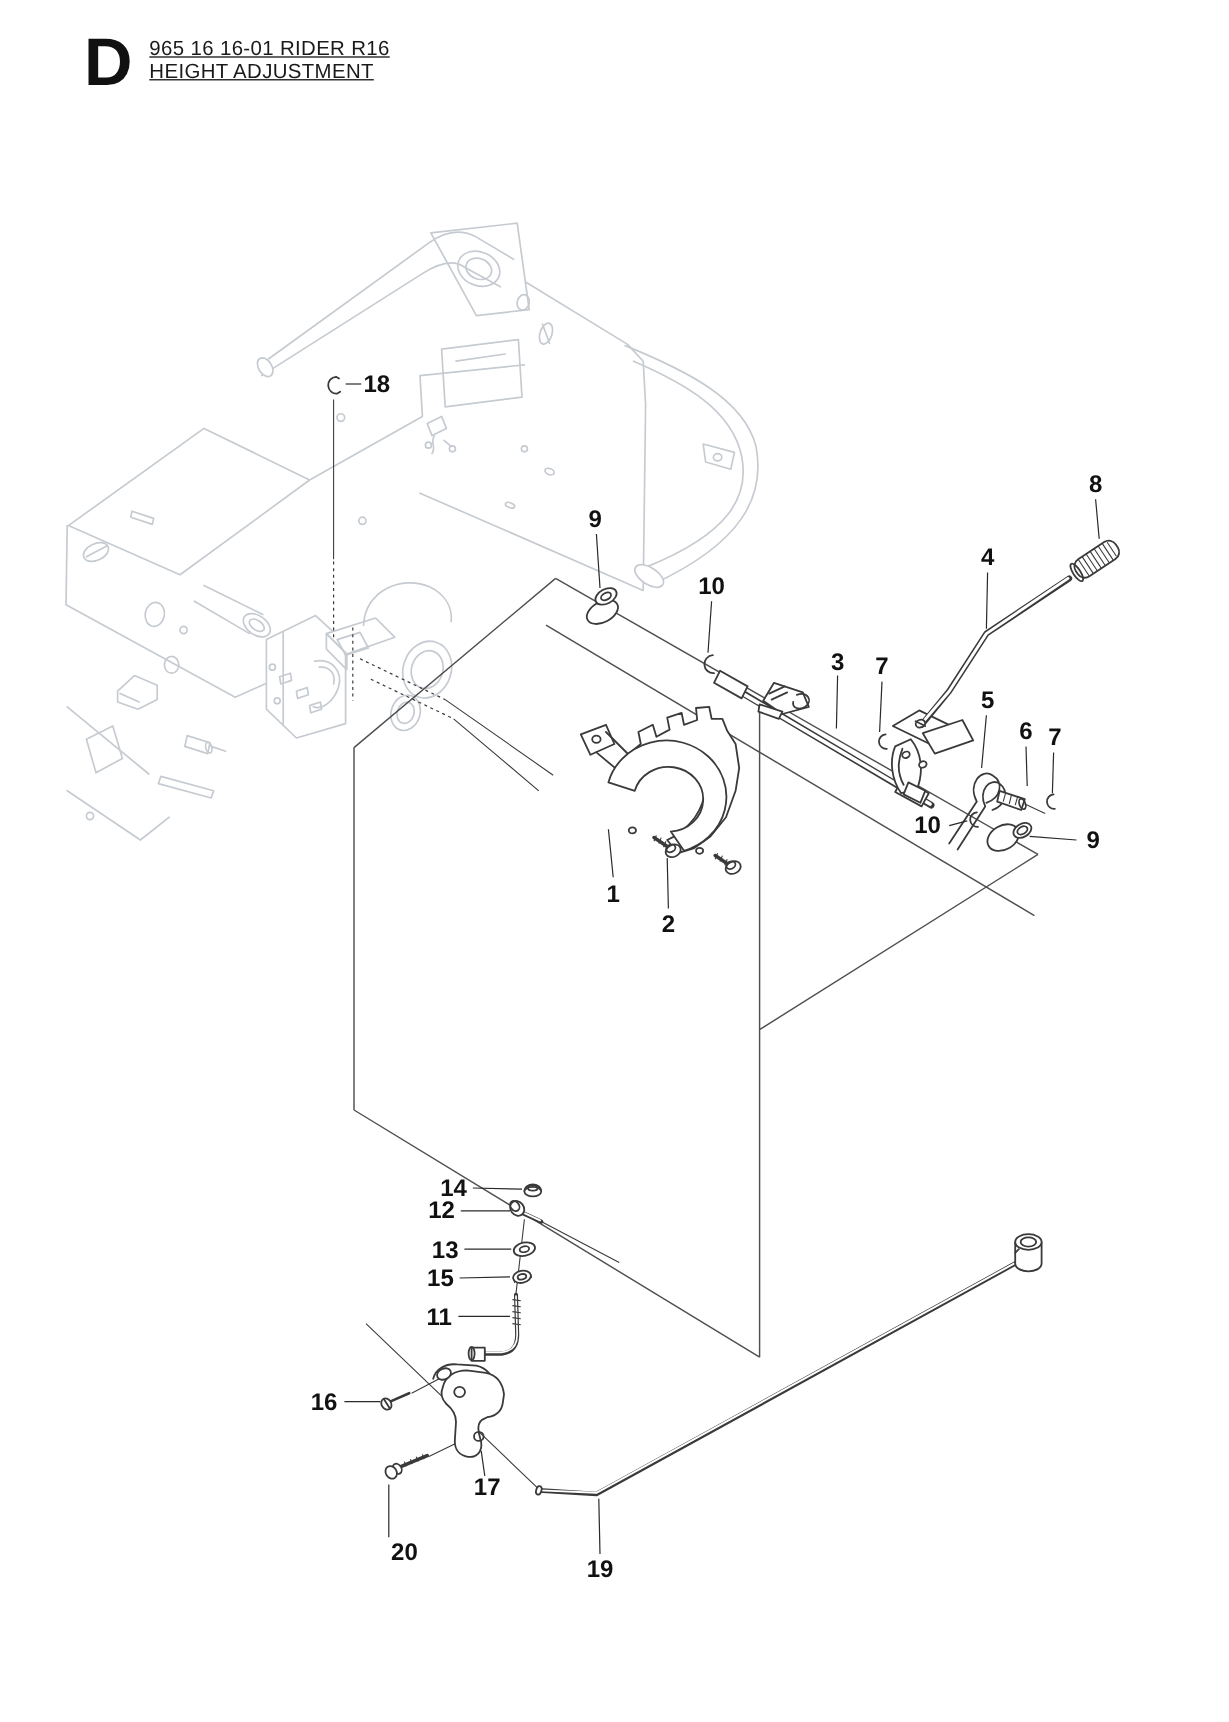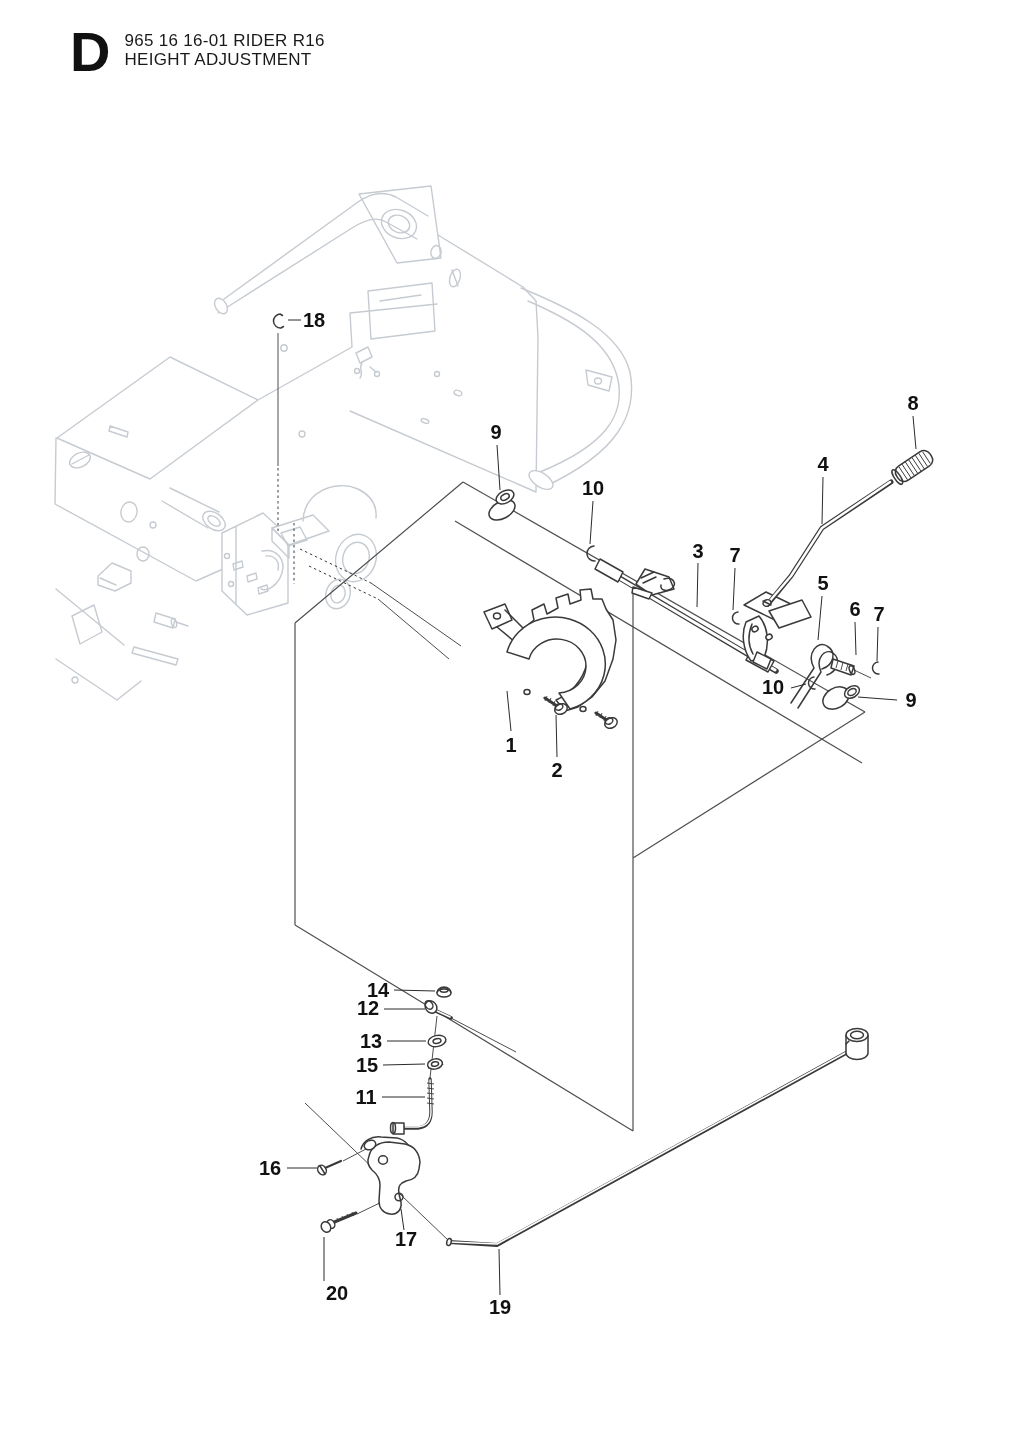--- a/index.html
+++ b/index.html
@@ -1,20 +1,20 @@
 <!DOCTYPE html>
 <html><head>
 <meta charset="utf-8">
 <style>
   html,body{margin:0;padding:0;background:#fff;}
   .page{position:relative;width:1024px;height:1435px;background:var(--bg,#fff);
         font-family:"Liberation Sans",sans-serif;overflow:hidden;}
   .titleblock{position:absolute;left:70px;top:26px;display:flex;align-items:flex-start;}
   .section-letter{font-size:56px;line-height:52px;font-weight:bold;color:#111;}
-  .title-lines{margin-left:14px;margin-top:5px;}
+  .title-lines{margin-left:14px;margin-top:5px;text-decoration:underline;}
   .title-lines div{font-size:17px;line-height:19px;color:#1a1a1a;letter-spacing:.3px;white-space:nowrap;}
   svg{position:absolute;left:0;top:0;}
   .frame{stroke:var(--frame-line);fill:none;stroke-width:1.4;stroke-linecap:round;stroke-linejoin:round;}
   .framef{stroke:var(--frame-line);fill:#fff;stroke-width:1.4;stroke-linejoin:round;}
   .panel{stroke:var(--panel-line);fill:none;stroke-width:1.2;}
   .p{stroke:var(--part-line);fill:none;stroke-width:1.5;stroke-linecap:round;stroke-linejoin:round;}
   .pf{stroke:var(--part-line);fill:#fff;stroke-width:1.5;stroke-linejoin:round;}
   .thick{stroke:var(--part-line);fill:none;stroke-linecap:round;stroke-linejoin:round;}
   .core{stroke:#fff;fill:none;stroke-linecap:round;stroke-linejoin:round;}
   .axis{stroke:var(--part-line);stroke-width:.9;fill:none;}

